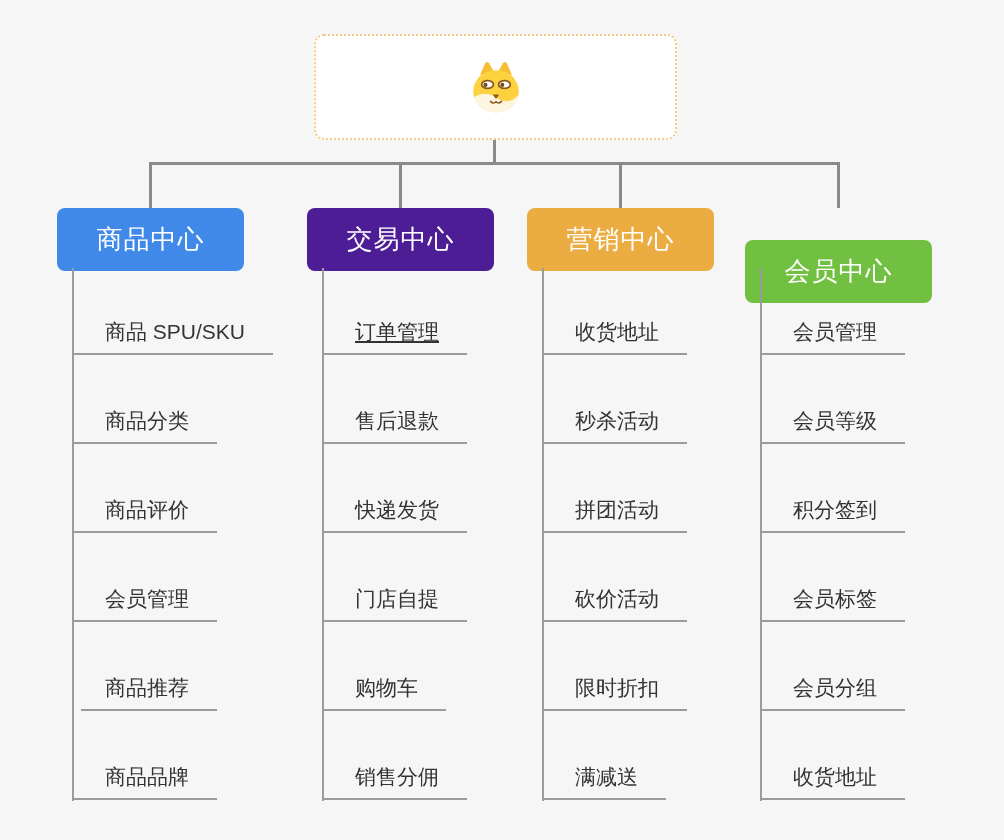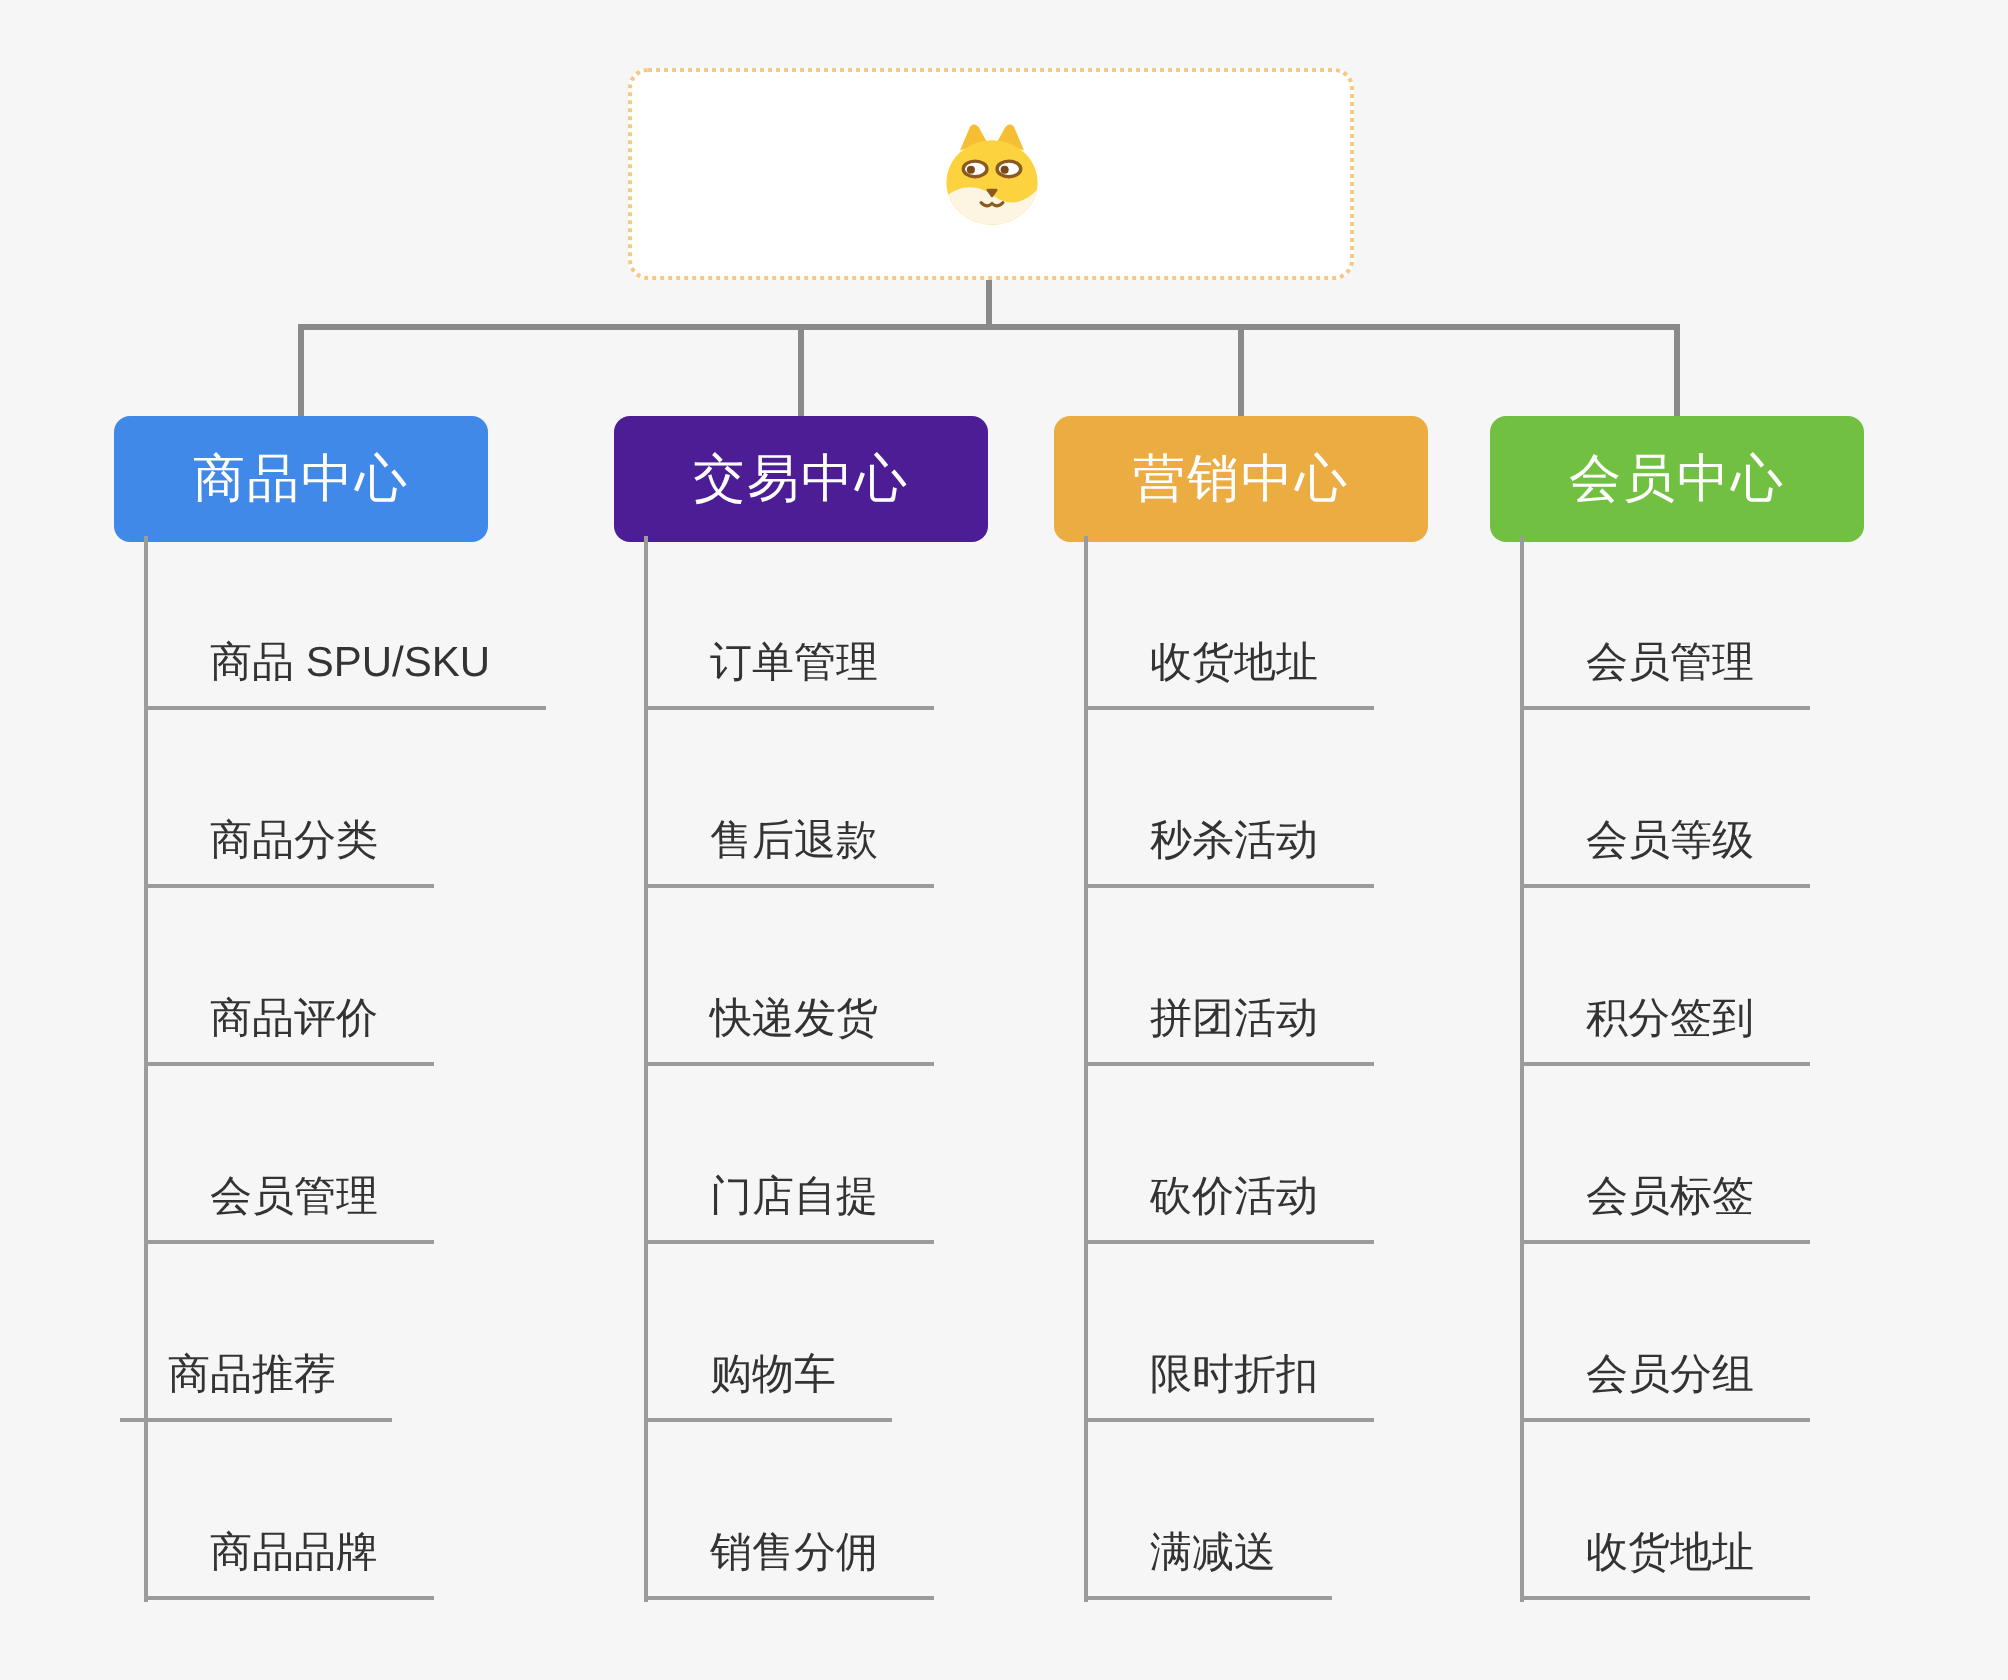--- a/index.html
+++ b/index.html
@@ -108,39 +108,39 @@
     </svg>
   </div>
 
   <div id="branches">
       <div class="branch-box" style="left: 57px; background: rgb(65, 137, 232);">商品中心</div>
       <div class="trunk" style="left: 72px;"></div>
       <div class="child-node" style="left: 72px; top: 309px;">商品 SPU/SKU</div>
       <div class="child-node" style="left: 72px; top: 398px;">商品分类</div>
       <div class="child-node" style="left: 72px; top: 487px;">商品评价</div>
       <div class="child-node" style="left: 72px; top: 576px;">会员管理</div>
-      <div class="child-node" style="left: 60px; top: 665px; padding-left: 24px;">商品推荐</div>
+      <div class="child-node" style="left: 81px; top: 665px; padding-left: 24px;">商品推荐</div>
       <div class="child-node" style="left: 72px; top: 754px;">商品品牌</div>
       <div class="branch-box" style="left: 307px; background: #4c1d95;">交易中心</div>
       <div class="trunk" style="left: 322px;"></div>
-      <div class="child-node" style="left: 322px; top: 309px;">订单管理</div>
+      <div class="child-node" style="left: 322px; top: 309px; text-decoration: underline;">订单管理</div>
       <div class="child-node" style="left: 322px; top: 398px;">售后退款</div>
       <div class="child-node" style="left: 322px; top: 487px;">快递发货</div>
       <div class="child-node" style="left: 322px; top: 576px;">门店自提</div>
       <div class="child-node" style="left: 322px; top: 665px;">购物车</div>
       <div class="child-node" style="left: 322px; top: 754px;">销售分佣</div>
       <div class="branch-box" style="left: 527px; background: rgb(235, 172, 66);">营销中心</div>
       <div class="trunk" style="left: 542px;"></div>
       <div class="child-node" style="left: 542px; top: 309px;">收货地址</div>
       <div class="child-node" style="left: 542px; top: 398px;">秒杀活动</div>
       <div class="child-node" style="left: 542px; top: 487px;">拼团活动</div>
       <div class="child-node" style="left: 542px; top: 576px;">砍价活动</div>
       <div class="child-node" style="left: 542px; top: 665px;">限时折扣</div>
       <div class="child-node" style="left: 542px; top: 754px;">满减送</div>
-      <div class="branch-box" style="left: 745px; background: rgb(114, 192, 65);">会员中心</div>
+      <div class="branch-box" style="left: 745px; background: rgb(114, 192, 65); margin-top: 32px;">会员中心</div>
       <div class="trunk" style="left: 760px;"></div>
       <div class="child-node" style="left: 760px; top: 309px;">会员管理</div>
       <div class="child-node" style="left: 760px; top: 398px;">会员等级</div>
       <div class="child-node" style="left: 760px; top: 487px;">积分签到</div>
       <div class="child-node" style="left: 760px; top: 576px;">会员标签</div>
       <div class="child-node" style="left: 760px; top: 665px;">会员分组</div>
       <div class="child-node" style="left: 760px; top: 754px;">收货地址</div>
     </div>
 
 </div>

